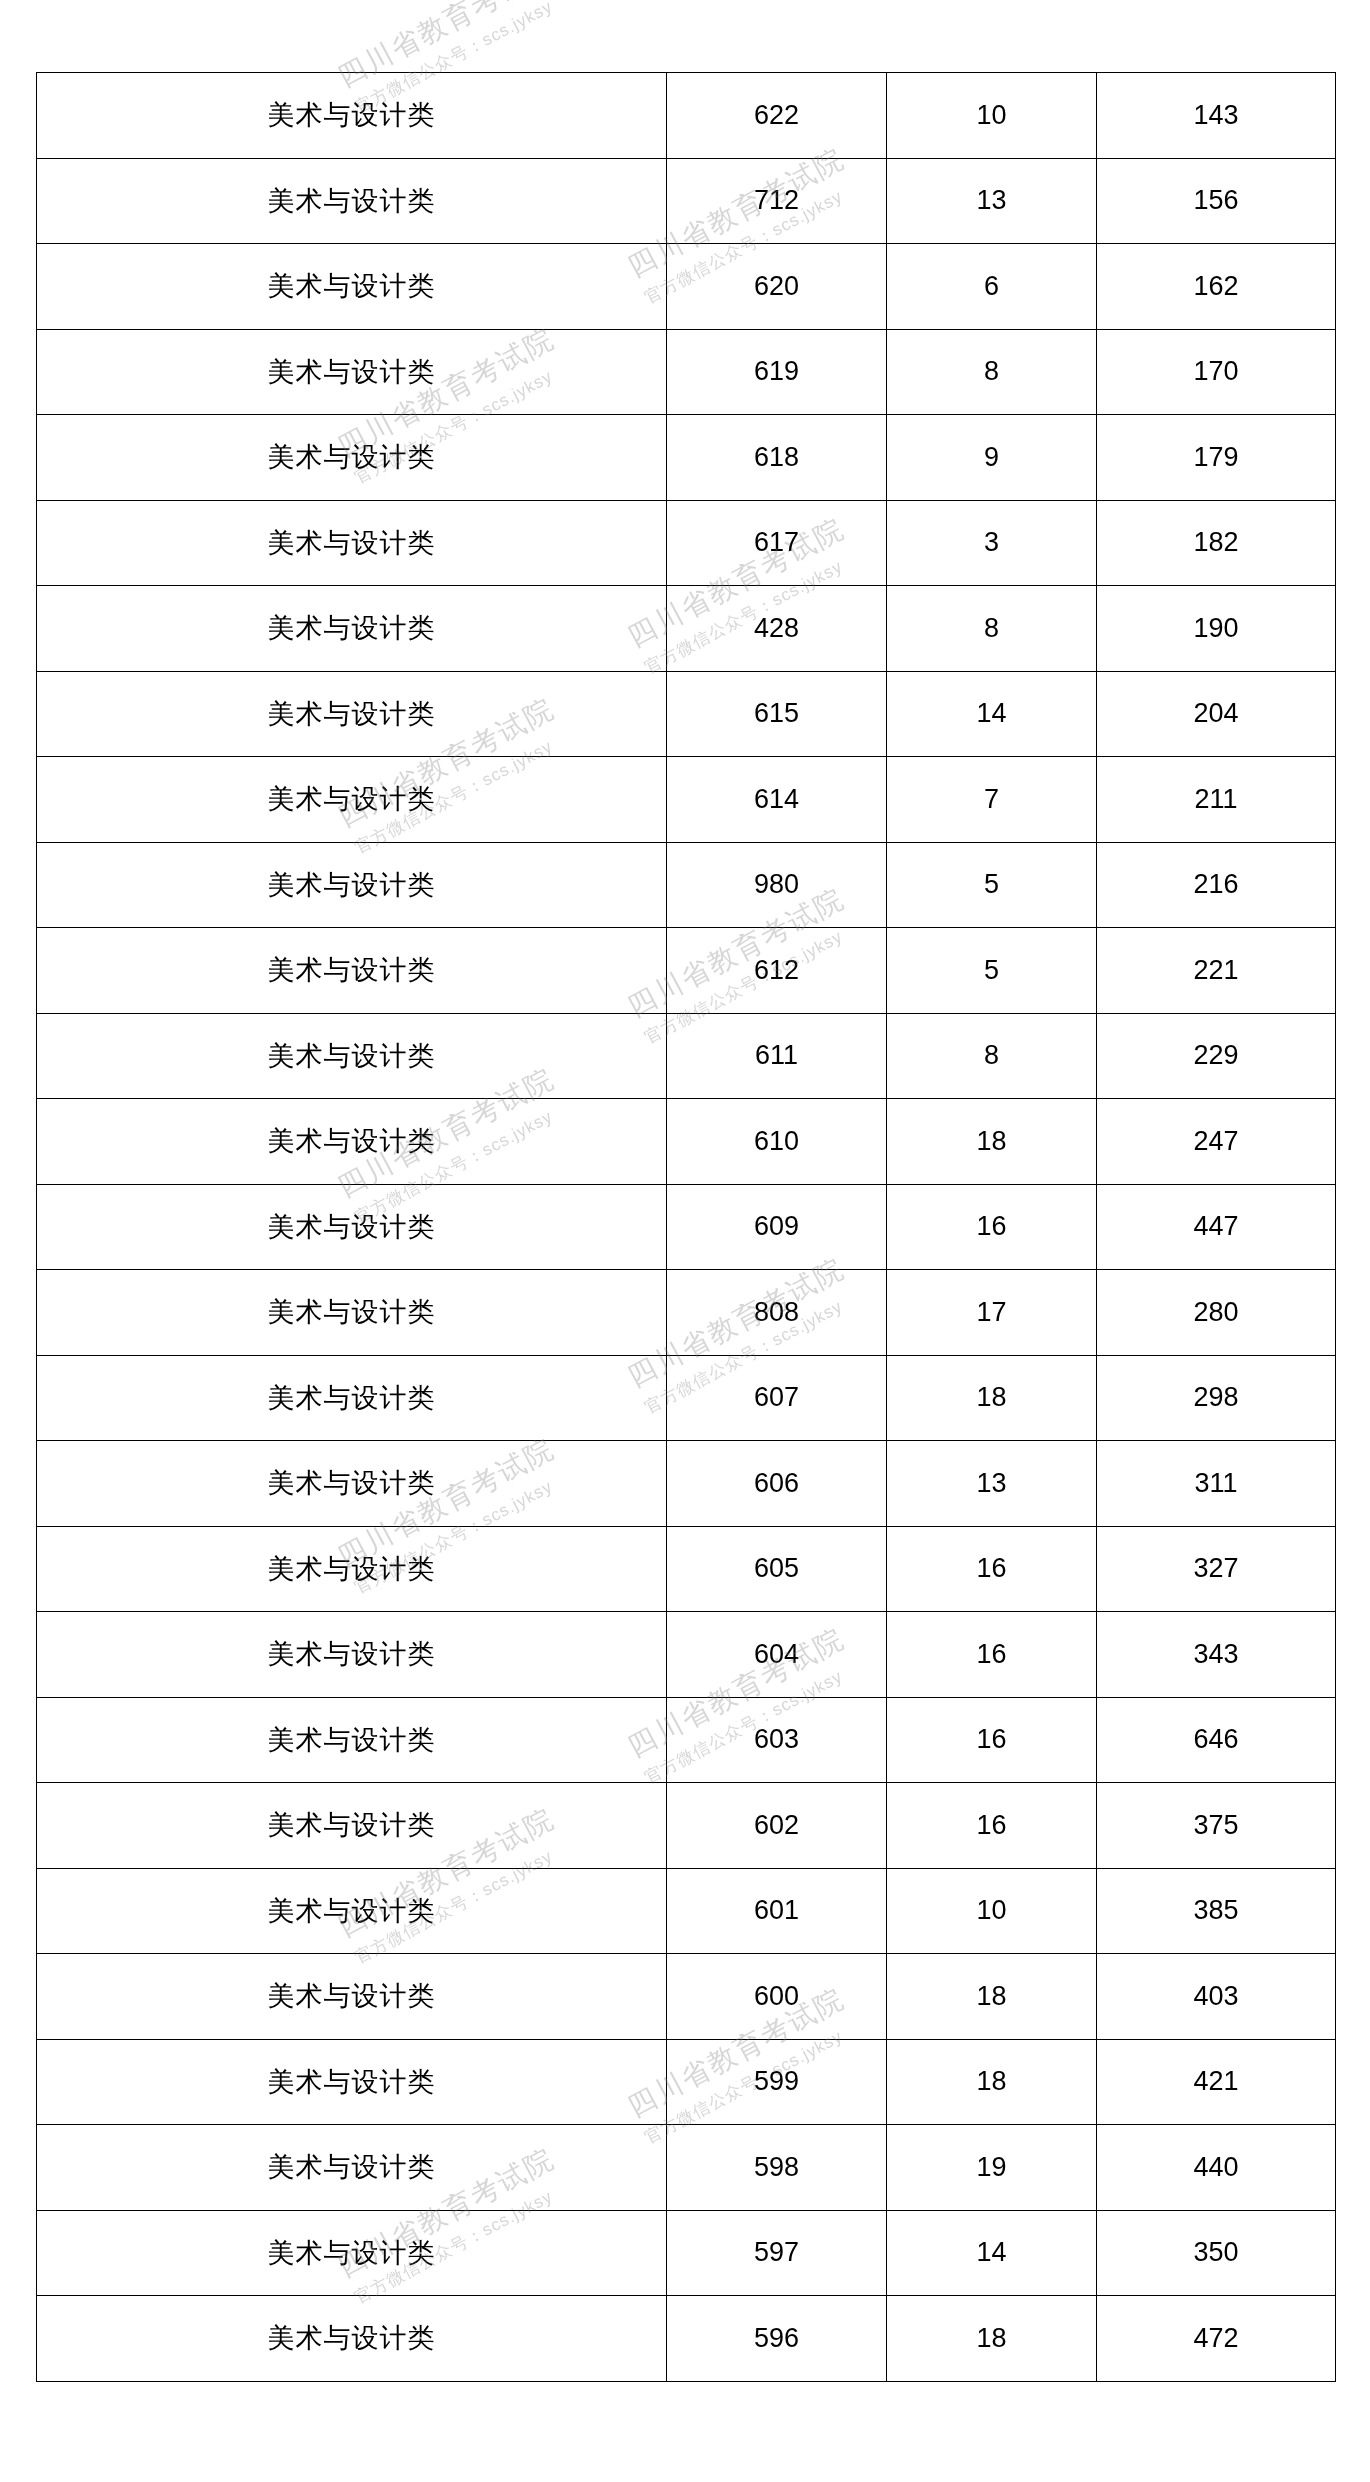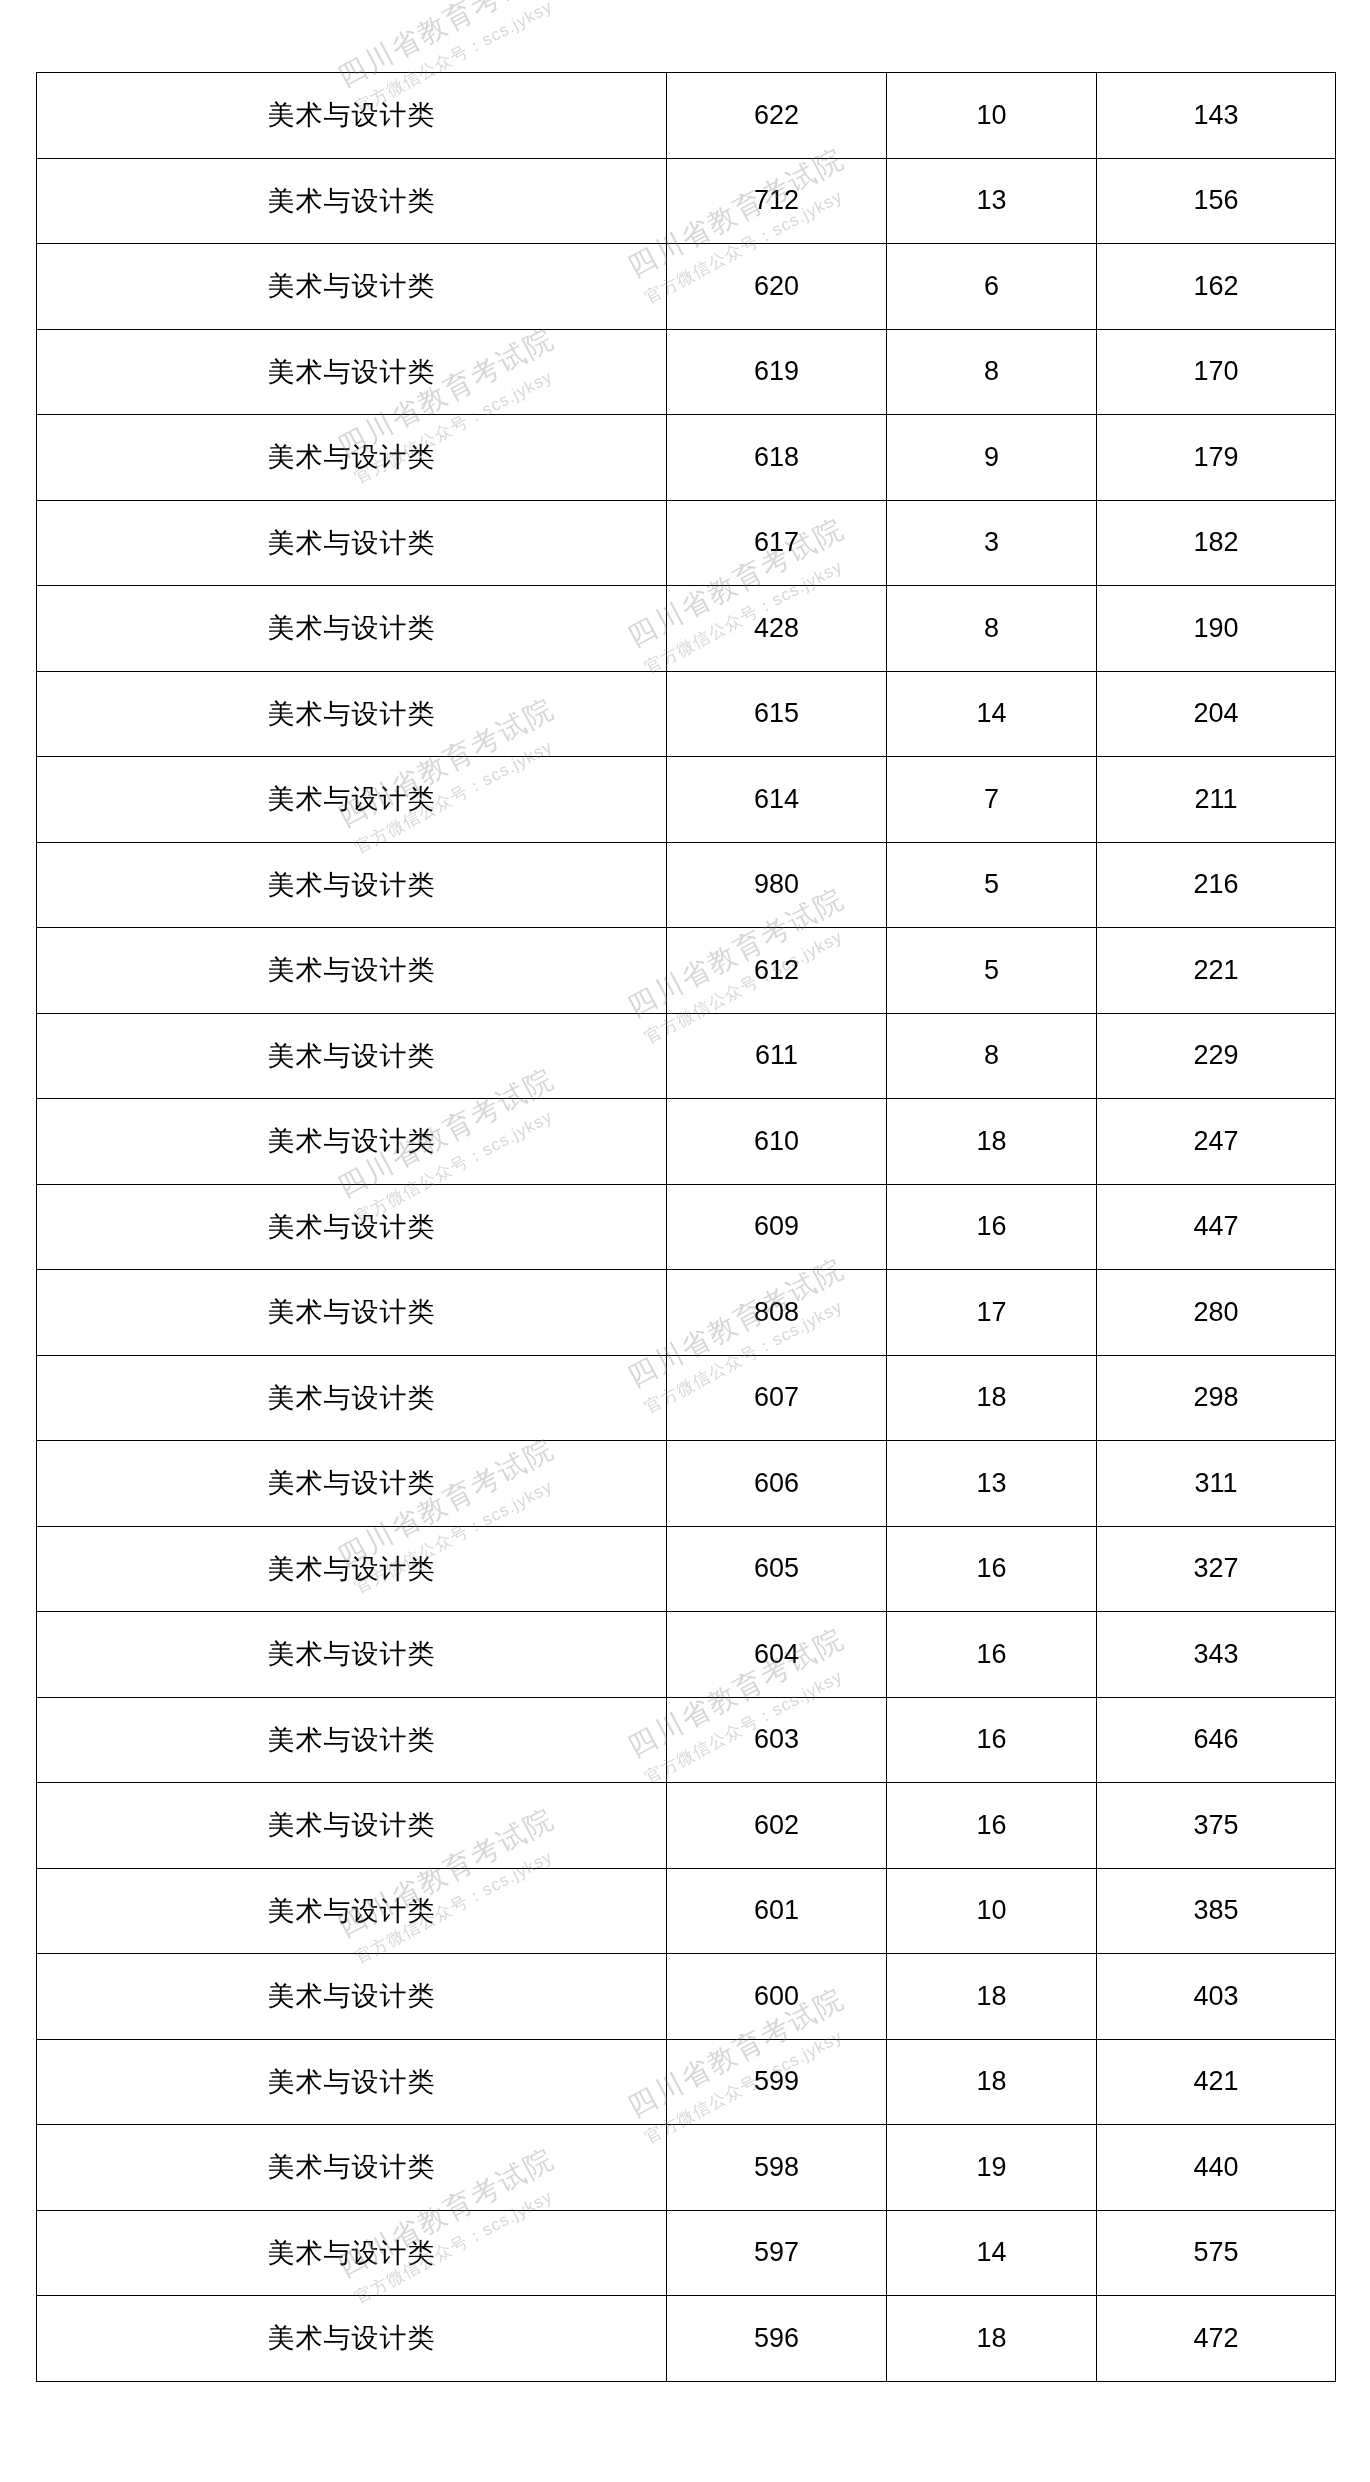--- a/index.html
+++ b/index.html
@@ -248,21 +248,21 @@
           <tr>
             <td class="cell-cat">美术与设计类</td>
             <td class="cell-num">598</td>
             <td class="cell-num">19</td>
             <td class="cell-num">440</td>
           </tr>
           <tr>
             <td class="cell-cat">美术与设计类</td>
             <td class="cell-num">597</td>
             <td class="cell-num">14</td>
-            <td class="cell-num">575</td>
+            <td class="cell-num">350</td>
           </tr>
           <tr>
             <td class="cell-cat">美术与设计类</td>
             <td class="cell-num">596</td>
             <td class="cell-num">18</td>
             <td class="cell-num">472</td>
           </tr>
         </tbody>
     </table>
   </div>

